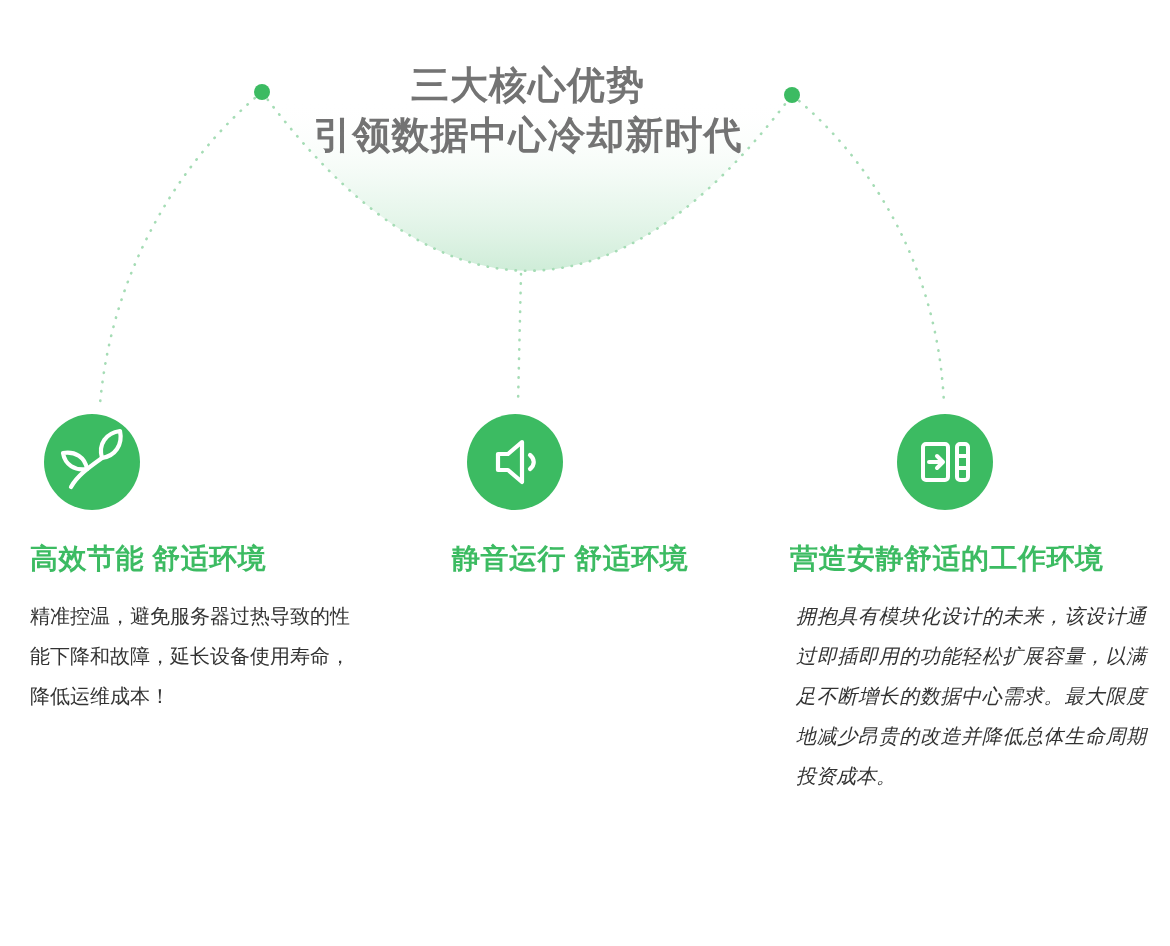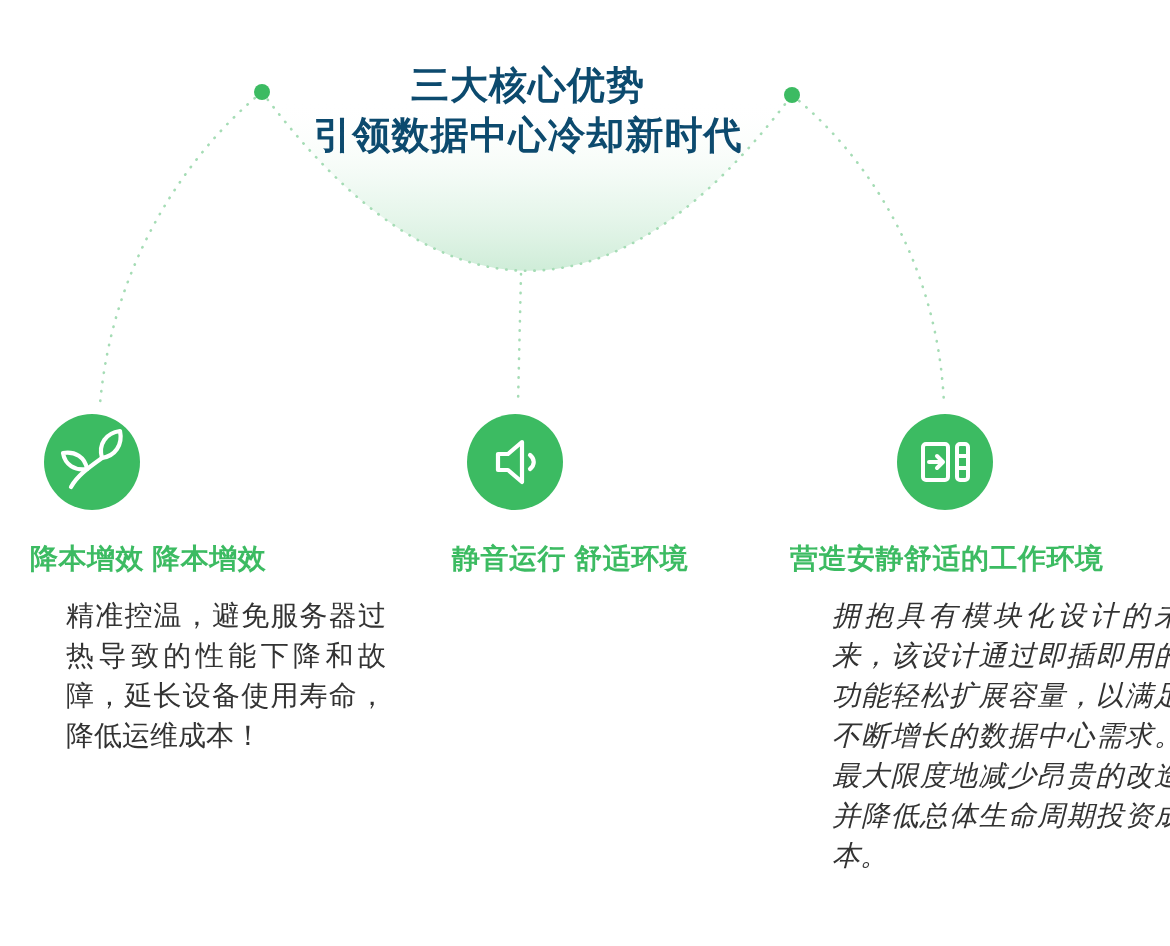--- a/index.html
+++ b/index.html
@@ -17,21 +17,21 @@
     left: 0; top: 0;
     width: 1170px; height: 946px;
     pointer-events: none;
   }
   .section-title {
     position: absolute;
     top: 60px;
     left: 0;
     width: 1056px;
     text-align: center;
-    color: #0c4a6e;
+    color: #737373;
     font-size: 38px;
     font-weight: bold;
     line-height: 50px;
     letter-spacing: 1px;
     z-index: 2;
   }
   .icon-badge {
     position: absolute;
     top: 414px;
     width: 96px;
@@ -55,27 +55,26 @@
     letter-spacing: 0.5px;
     white-space: nowrap;
     z-index: 2;
   }
   .heading-1 { left: 30px; }
   .heading-2 { left: 452px; }
   .heading-3 { left: 790px; }
   .feature-body {
     position: absolute;
     top: 596px;
-    font-size: 28px;
+    font-size: 20px;
     line-height: 40px;
     color: #333333;
     text-align: justify;
     white-space: pre-line;
     z-index: 2;
-    margin-left: 36px;
   }
   .body-1 { left: 30px;  width: 320px; }
   .body-2 { left: 430px; width: 290px; }
   .body-3 { left: 796px; width: 350px; font-style: italic; }
 </style>
 </head>
 <body>
 
 <div class="stage">
 
@@ -129,20 +128,20 @@
         <rect x="26" y="30" width="25" height="36" rx="3"></rect>
         <rect x="60" y="30" width="11" height="36" rx="3"></rect>
         <line x1="60" y1="42" x2="71" y2="42"></line>
         <line x1="60" y1="54" x2="71" y2="54"></line>
         <path d="M32,48 h13"></path>
         <path d="M40,42 l6,6 -6,6"></path>
       </g>
     </svg>
   </div>
 
-  <div class="feature-heading heading-1">降本增效 降本增效</div>
+  <div class="feature-heading heading-1">高效节能 舒适环境</div>
   <div class="feature-heading heading-2">静音运行 舒适环境</div>
   <div class="feature-heading heading-3">营造安静舒适的工作环境</div>
 
   <div class="feature-body body-1">精准控温，避免服务器过热导致的性能下降和故障，延长设备使用寿命，降低运维成本！</div>
   <div class="feature-body body-3">拥抱具有模块化设计的未来，该设计通过即插即用的功能轻松扩展容量，以满足不断增长的数据中心需求。最大限度地减少昂贵的改造并降低总体生命周期投资成本。</div>
 
 </div>
 
 </body></html>

